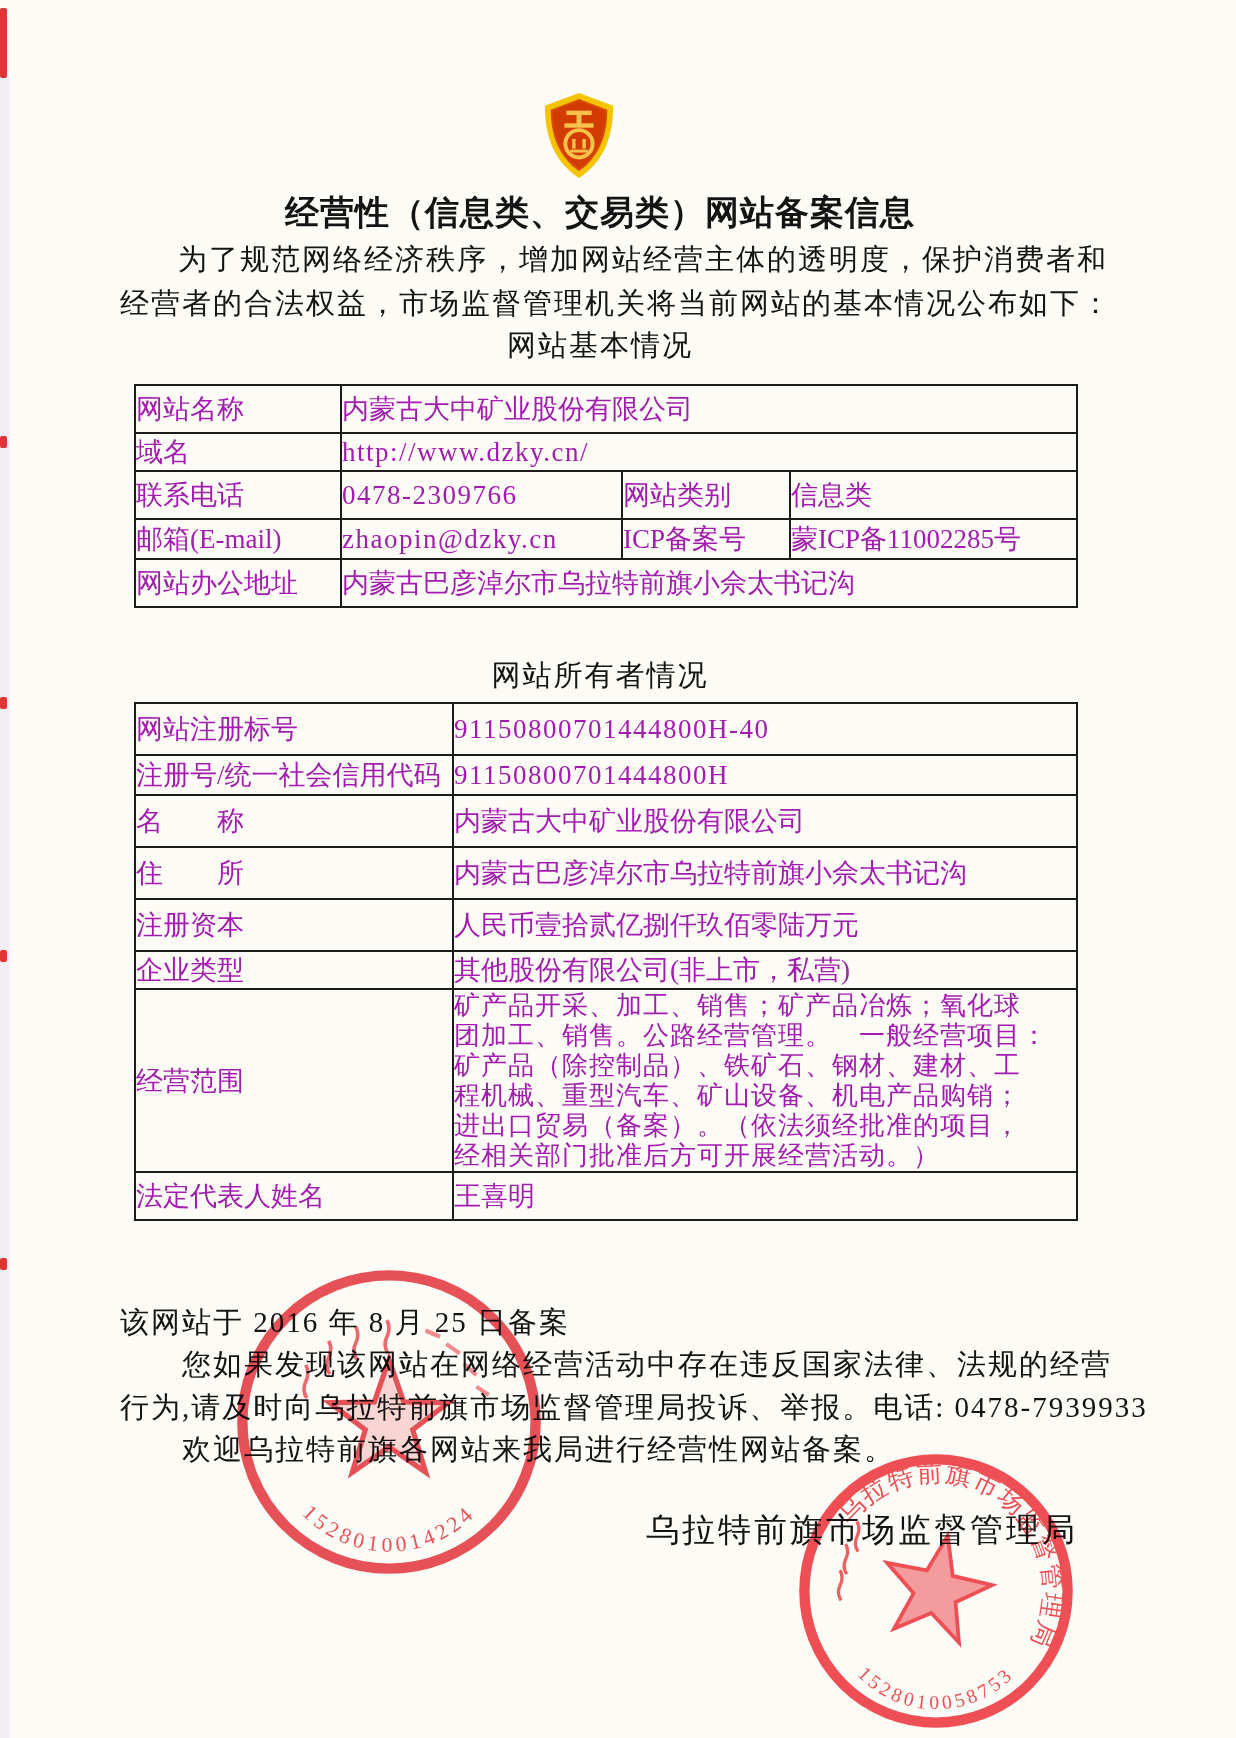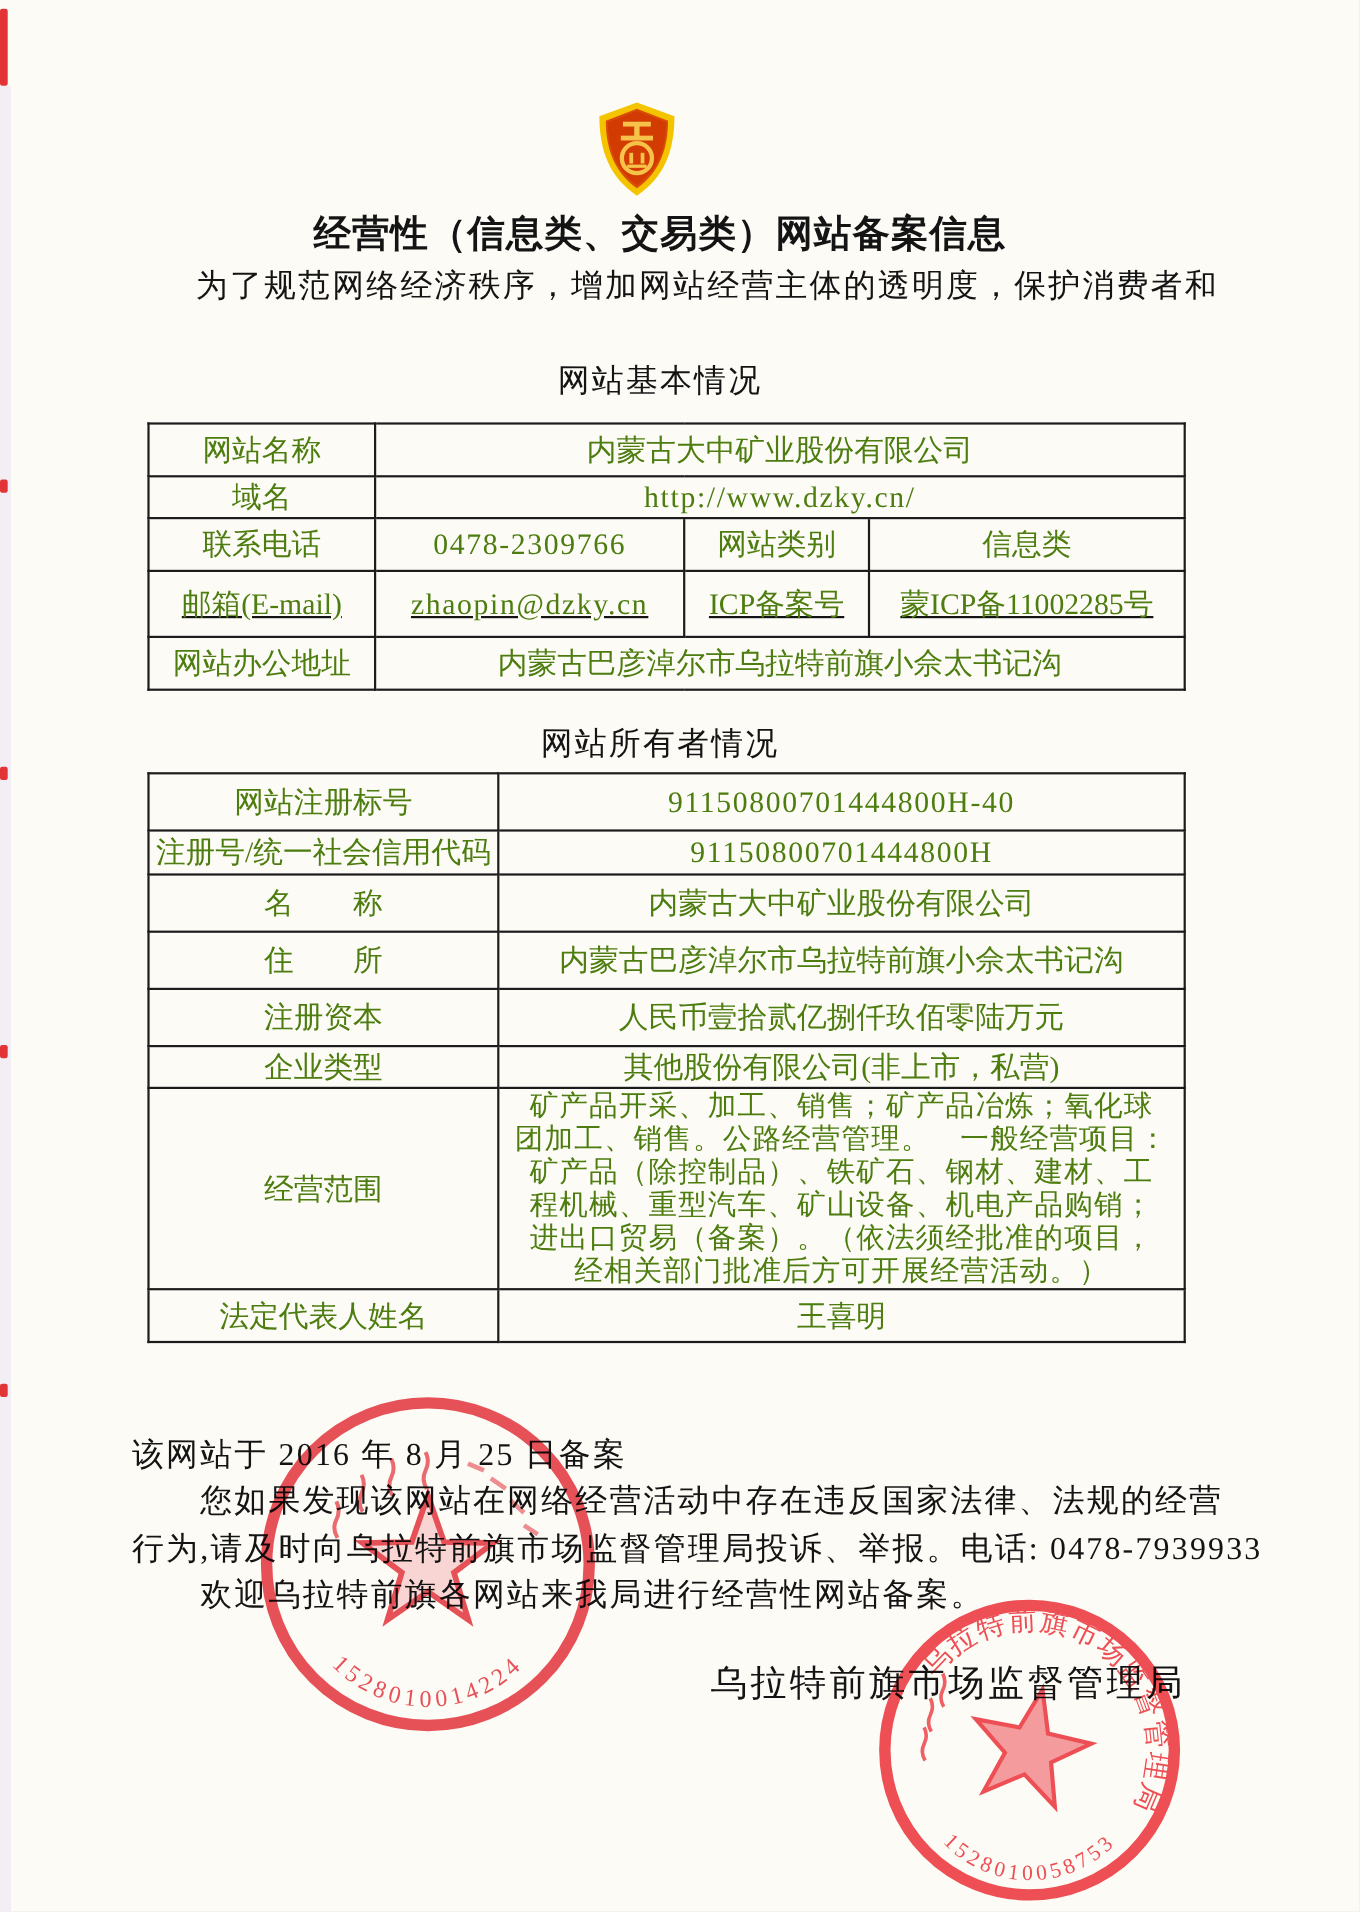--- a/index.html
+++ b/index.html
@@ -9,21 +9,21 @@
   
   .edge-strip{left:0;top:78px;width:10px;height:1660px;background:#f3edf4;}
   .tick{left:0;width:7px;background:#e23437;border-radius:2px;}
   
   .logo{left:540px;top:92px;width:78px;height:88px;}
   .title{left:0;top:190px;width:1200px;text-align:center;font-size:34px;font-weight:bold;letter-spacing:1px;}
   .para-line{left:120px;width:958px;font-size:29px;letter-spacing:2px;white-space:nowrap;}
   .sec-head{left:0;top:0;width:1200px;text-align:center;font-size:29px;letter-spacing:2px;}
   
   table.t{position:absolute;left:134px;width:942px;border-collapse:collapse;table-layout:fixed;}
-  table.t td{border:2px solid #1c1c1c;padding:0;text-align:center;font-size:27px;color:#4d7c0f;
+  table.t td{border:2px solid #1c1c1c;padding:0;text-align:left;font-size:27px;color:#a21caf;
              overflow:hidden;}
   td.val{text-align:left;padding-left:16px;}
   td.num{letter-spacing:1.5px;}
   td.small-label{font-size:25px;}
   .scope-line{display:block;font-size:26px;line-height:30px;letter-spacing:1px;white-space:nowrap;}
   
   .foot-line{left:120px;width:980px;font-size:29px;letter-spacing:2px;white-space:nowrap;}
   .indent{padding-left:62px;}
   .signature{left:0;top:1508px;width:1078px;text-align:right;font-size:33px;letter-spacing:3px;}
   
@@ -53,20 +53,21 @@
 
       <circle cx="40" cy="53" r="14" fill="none" stroke="#f6c24a" stroke-width="4"></circle>
       <rect x="33" y="48" width="3.5" height="10" fill="#f6c24a"></rect>
       <rect x="43.5" y="48" width="3.5" height="10" fill="#f6c24a"></rect>
       <rect x="31" y="59" width="18" height="3" fill="#f6c24a"></rect>
     </svg>
   </div>
 
   <div class="abs title">经营性（信息类、交易类）网站备案信息</div>
   <div class="abs para-line" style="top:240px;padding-left:58px;">为了规范网络经济秩序，增加网站经营主体的透明度，保护消费者和</div>
+  <div class="abs para-line" style="top:284px;">经营者的合法权益，市场监督管理机关将当前网站的基本情况公布如下：</div>
 
   <div class="abs sec-head" style="top:326px;">网站基本情况</div>
 
   <table class="t" style="top:384px;">
     <colgroup>
         <col style="width:206px">
         <col style="width:281px">
         <col style="width:168px">
         <col style="width:287px">
       </colgroup>
@@ -78,21 +79,21 @@
     <tr style="height:32px;">
       <td>域名</td>
       <td colspan="3" class="num">http://www.dzky.cn/</td>
     </tr>
     <tr style="height:48px;">
       <td>联系电话</td>
       <td class="num">0478-2309766</td>
       <td>网站类别</td>
       <td>信息类</td>
     </tr>
-    <tr style="height:60px;text-decoration:underline;">
+    <tr style="height:40px;">
       <td>邮箱(E-mail)</td>
       <td class="num">zhaopin@dzky.cn</td>
       <td>ICP备案号</td>
       <td>蒙ICP备11002285号</td>
     </tr>
     <tr style="height:48px;">
       <td>网站办公地址</td>
       <td colspan="3">内蒙古巴彦淖尔市乌拉特前旗小佘太书记沟</td>
     </tr>
   </tbody>

